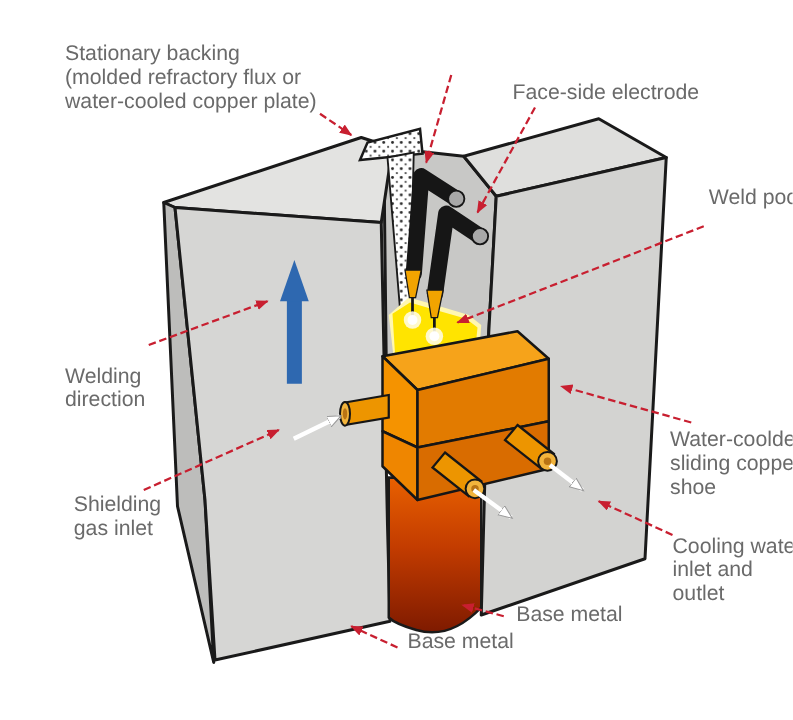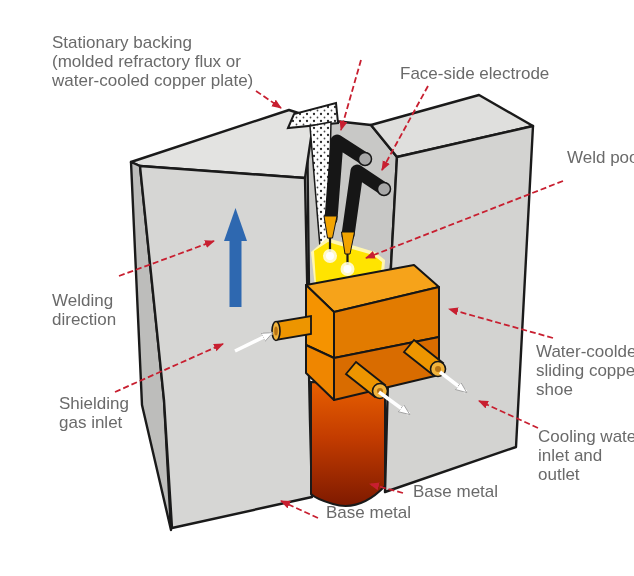--- a/index.html
+++ b/index.html
@@ -126,21 +126,21 @@
   <g>
     <line class="white-arrow" marker-end="url(#mWhite)" x1="196" y1="351" x2="233" y2="333"></line>
     <line class="white-arrow" marker-end="url(#mWhite)" x1="340" y1="392" x2="370" y2="414"></line>
     <line class="white-arrow" marker-end="url(#mWhite)" x1="401" y1="372" x2="427" y2="392"></line>
   </g>
 </svg>
 
 <div class="lbl" style="left:13px;top:33px">Stationary backing
 (molded refractory flux or
 water-cooled copper plate)</div>
-<div class="lbl" style="left:361px;top:64px">Face-side electrode</div>
+<div class="lbl" style="left:371px;top:64px">Face-side electrode</div>
 <div class="lbl" style="left:528px;top:148px">Weld pool</div>
 <div class="lbl" style="left:13px;top:291px">Welding
 direction</div>
 <div class="lbl" style="left:20px;top:394px">Shielding
 gas inlet</div>
 <div class="lbl" style="left:497px;top:342px">Water-coolded
 sliding copper
 shoe</div>
 <div class="lbl" style="left:499px;top:427px">Cooling water
 inlet and

